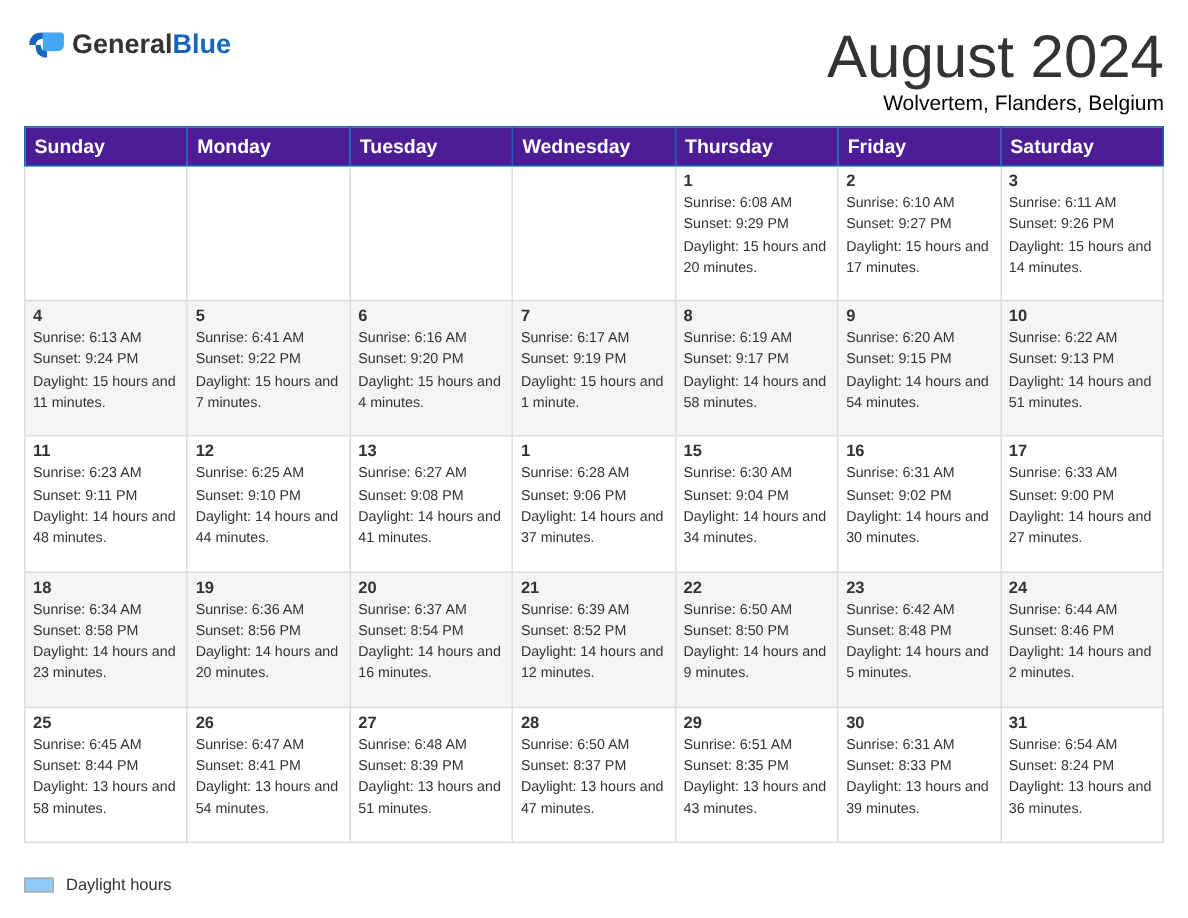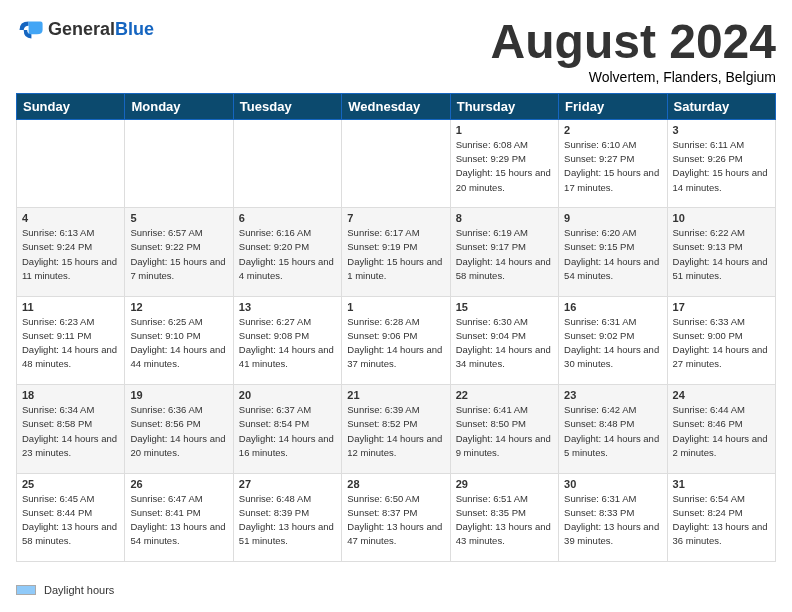--- a/index.html
+++ b/index.html
@@ -36,38 +36,38 @@
     .logo-general { color: #333; }
     .logo-blue { color: #1565c0; }
     .logo-icon {
       width: 28px;
       height: 28px;
     }
     .title-block {
       text-align: right;
     }
     .month-title {
-      font-size: 48px;
-      font-weight: bold;
+      font-size: 40px;
+      font-weight: normal;
       color: #333;
       line-height: 1.1;
     }
     .location {
       font-size: 14px;
       color: #000000;
     }
     .calendar {
       flex: 1;
       border: 1px solid #ccc;
       border-collapse: collapse;
       width: 100%;
       table-layout: fixed;
     }
     .calendar th {
-      background-color: #0c4a6e;
+      background-color: #4c1d95;
       color: #fff;
       text-align: left;
       padding: 5px 6px;
       font-size: 13px;
       font-weight: bold;
       border: 1px solid #1565c0;
     }
     .calendar td {
       vertical-align: top;
       padding: 4px 5px;
@@ -166,21 +166,21 @@
         </tr>
         <tr>
           <td>
             <span class="day-num">4</span>
             <div class="day-info">Sunrise: 6:13 AM
 Sunset: 9:24 PM
 Daylight: 15 hours and 11 minutes.</div>
           </td>
           <td>
             <span class="day-num">5</span>
-            <div class="day-info">Sunrise: 6:57 AM
+            <div class="day-info">Sunrise: 6:41 AM
 Sunset: 9:22 PM
 Daylight: 15 hours and 7 minutes.</div>
           </td>
           <td>
             <span class="day-num">6</span>
             <div class="day-info">Sunrise: 6:16 AM
 Sunset: 9:20 PM
 Daylight: 15 hours and 4 minutes.</div>
           </td>
           <td>
@@ -272,21 +272,21 @@
 Daylight: 14 hours and 16 minutes.</div>
           </td>
           <td>
             <span class="day-num">21</span>
             <div class="day-info">Sunrise: 6:39 AM
 Sunset: 8:52 PM
 Daylight: 14 hours and 12 minutes.</div>
           </td>
           <td>
             <span class="day-num">22</span>
-            <div class="day-info">Sunrise: 6:41 AM
+            <div class="day-info">Sunrise: 6:50 AM
 Sunset: 8:50 PM
 Daylight: 14 hours and 9 minutes.</div>
           </td>
           <td>
             <span class="day-num">23</span>
             <div class="day-info">Sunrise: 6:42 AM
 Sunset: 8:48 PM
 Daylight: 14 hours and 5 minutes.</div>
           </td>
           <td>

